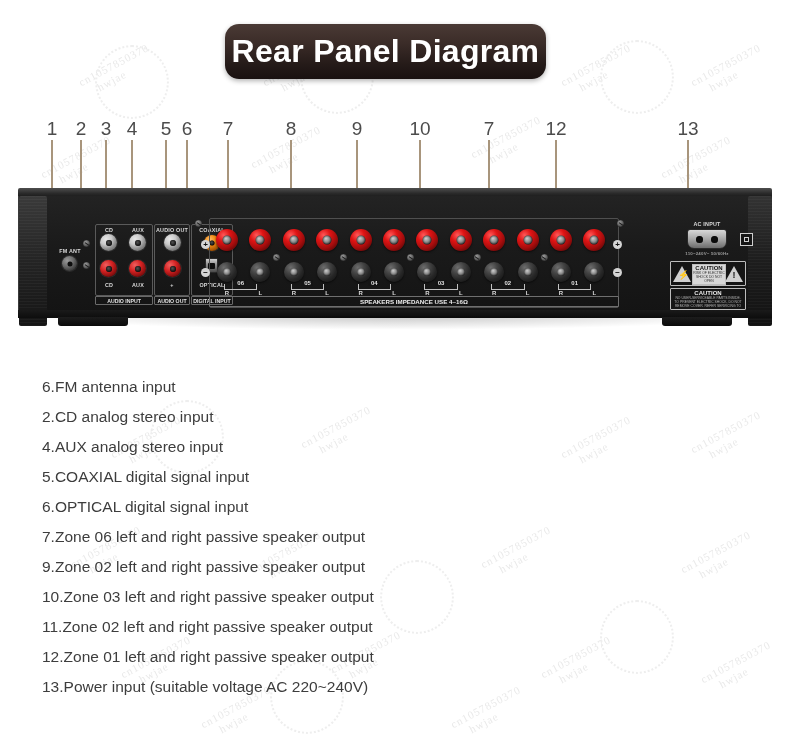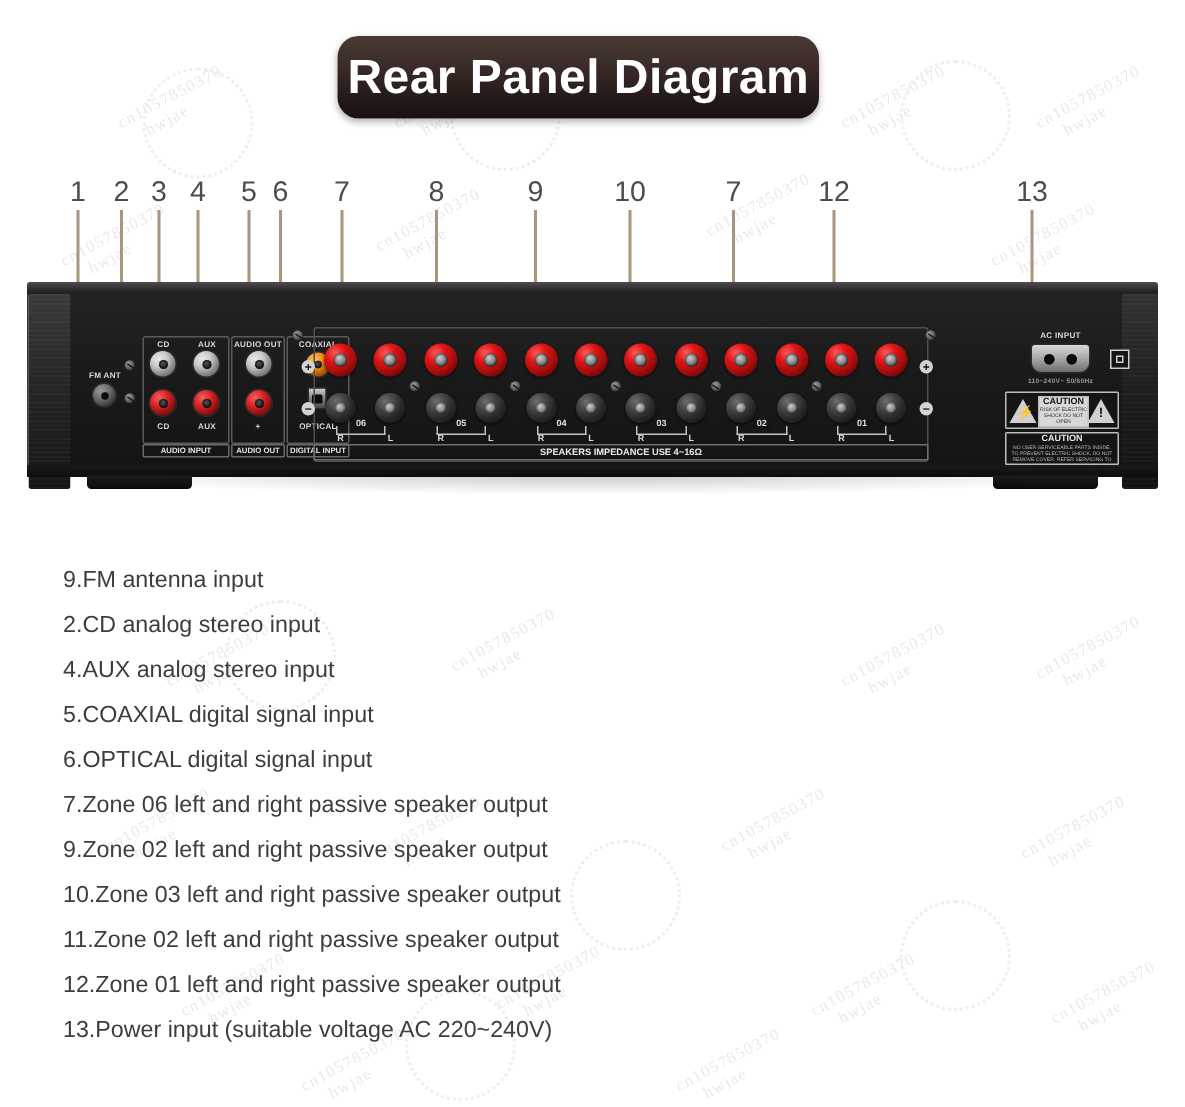--- a/index.html
+++ b/index.html
@@ -567,21 +567,21 @@
 
     </div>
     <div class="amp-bottom"></div>
     <div class="feet l"></div>
     <div class="feet r"></div>
   </div>
 
   <div class="shadow"></div>
 
   <div class="legend">
-      <div class="row">9.FM antenna input</div>
+      <div class="row">6.FM antenna input</div>
       <div class="row">2.CD analog stereo input</div>
       <div class="row">4.AUX analog stereo input</div>
       <div class="row">5.COAXIAL digital signal input</div>
       <div class="row">6.OPTICAL digital signal input</div>
       <div class="row">7.Zone 06 left and right passive speaker output</div>
       <div class="row">9.Zone 02 left and right passive speaker output</div>
       <div class="row">10.Zone 03 left and right passive speaker output</div>
       <div class="row">11.Zone 02 left and right passive speaker output</div>
       <div class="row">12.Zone 01 left and right passive speaker output</div>
       <div class="row">13.Power input (suitable voltage AC 220~240V)</div>

